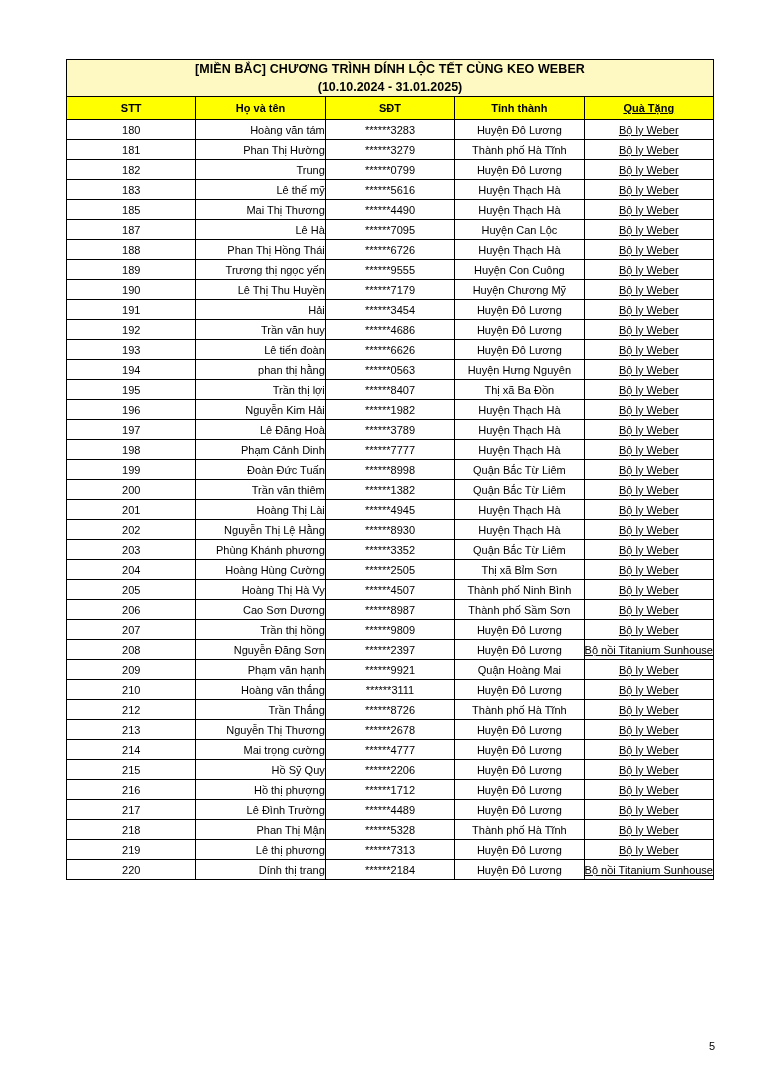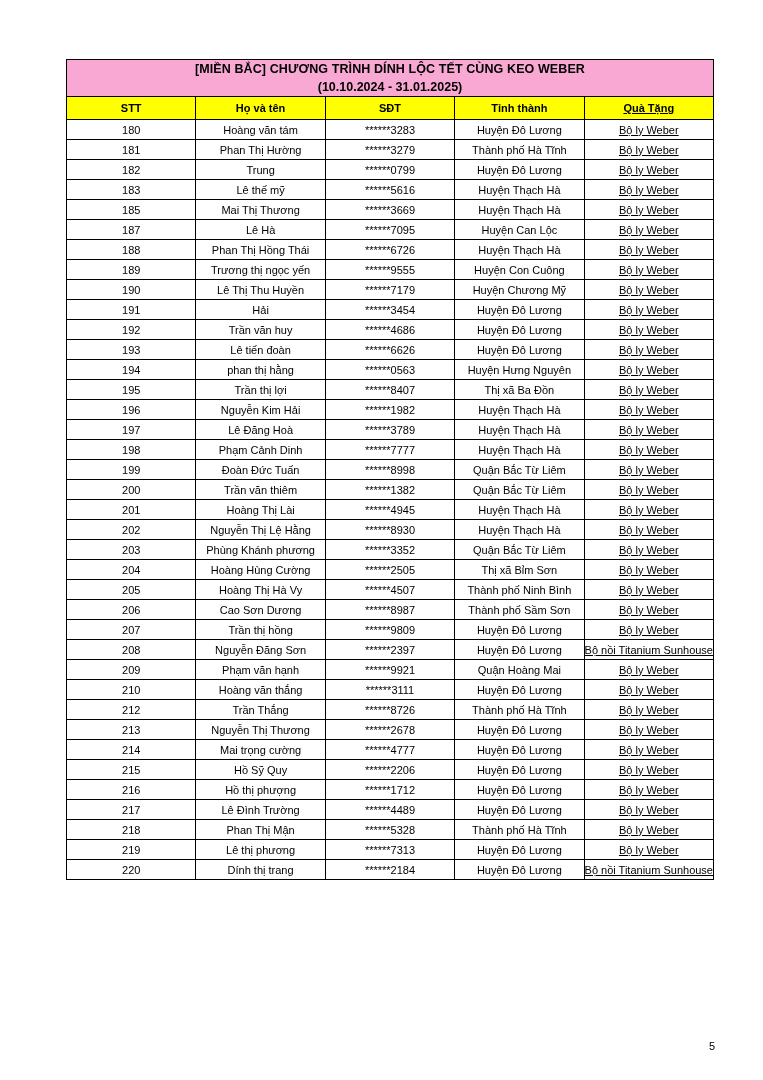--- a/index.html
+++ b/index.html
@@ -31,21 +31,21 @@
     border-collapse: collapse;
     width: 648px;
     table-layout: fixed;
   }
   table.promo td, table.promo th {
     border: 1px solid #000;
     padding: 0;
     vertical-align: middle;
   }
   .title-cell {
-    background: #f9a8d4;
+    background: #fef9c3;
     text-align: center;
     font-weight: bold;
     font-size: 12.5px;
     line-height: 1.45;
     padding: 7px 4px 8px 4px;
     color: #000;
   }
   .title-line1 { display: block; letter-spacing: 0.1px; }
   .title-line2 { display: block; }
   thead th {
@@ -55,21 +55,21 @@
     text-align: center;
     height: 22px;
     color: #000;
   }
   tbody td {
     font-size: 11px;
     height: 19px;
     color: #000;
   }
   .c-stt { width: 48px; text-align: center; }
-  .c-name { width: 160px; text-align: center; padding-left: 7px; }
+  .c-name { width: 160px; text-align: right; padding-left: 7px; }
   .c-phone { width: 130px; text-align: center; }
   .c-prov { width: 158px; text-align: center; }
   .c-gift { width: 152px; text-align: center; text-decoration: underline; }
   .page-number {
     position: absolute;
     right: 48px;
     bottom: 28px;
     font-size: 11px;
     color: #000;
   }
@@ -120,21 +120,21 @@
           <tr>
             <td class="c-stt">183</td>
             <td class="c-name">Lê thế mỹ</td>
             <td class="c-phone">******5616</td>
             <td class="c-prov">Huyện Thạch Hà</td>
             <td class="c-gift">Bộ ly Weber</td>
           </tr>
           <tr>
             <td class="c-stt">185</td>
             <td class="c-name">Mai Thị Thương</td>
-            <td class="c-phone">******3669</td>
+            <td class="c-phone">******4490</td>
             <td class="c-prov">Huyện Thạch Hà</td>
             <td class="c-gift">Bộ ly Weber</td>
           </tr>
           <tr>
             <td class="c-stt">187</td>
             <td class="c-name">Lê Hà</td>
             <td class="c-phone">******7095</td>
             <td class="c-prov">Huyện Can Lộc</td>
             <td class="c-gift">Bộ ly Weber</td>
           </tr>

